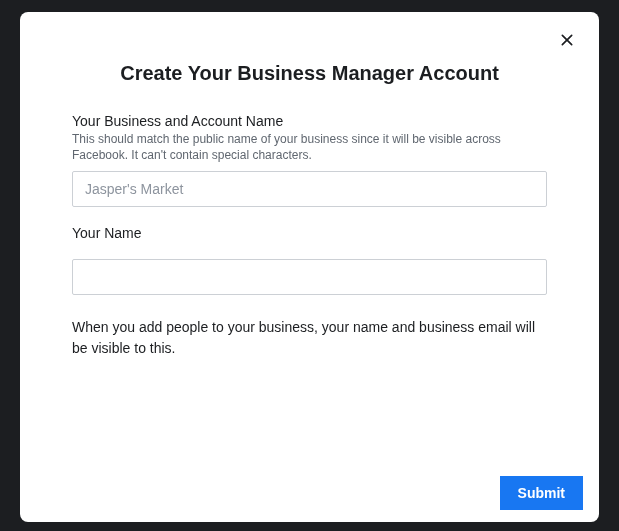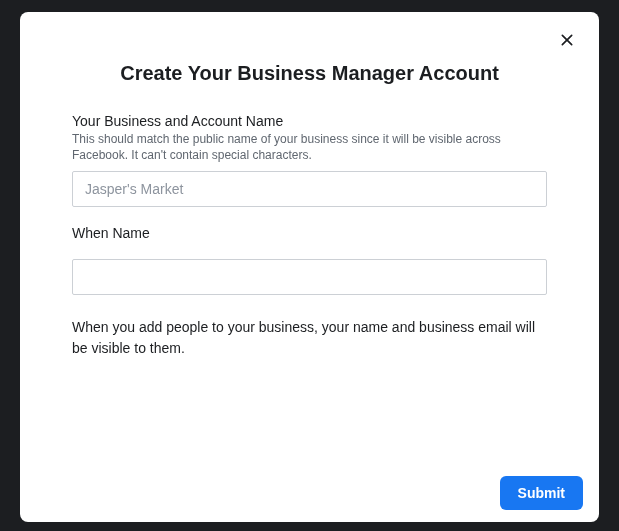--- a/index.html
+++ b/index.html
@@ -89,21 +89,21 @@
     }
     .footer {
       position: absolute;
       bottom: 12px;
       right: 16px;
     }
     .submit-btn {
       background: #1877f2;
       color: #ffffff;
       border: none;
-      border-radius: 6px;
+      border-radius: 0;
       font-size: 14px;
       font-weight: 600;
       padding: 9px 18px;
       cursor: pointer;
       font-family: inherit;
     }
   </style>
 </head>
 <body>
 
@@ -120,28 +120,28 @@
 
     <h1 class="title">Create Your Business Manager Account</h1>
 
     <div class="field-group">
       <div class="field-label">Your Business and Account Name</div>
       <div class="field-help">This should match the public name of your business since it will be visible across Facebook. It can't contain special characters.</div>
       <input type="text" class="text-input" placeholder="Jasper's Market" style="">
     </div>
 
     <div class="field-group">
-      <div class="field-label">When Name</div>
+      <div class="field-label">Your Name</div>
     </div>
 
     <div class="field-group">
       <input type="text" class="text-input" placeholder="" style="">
     </div>
 
-    <div class="note">When you add people to your business, your name and business email will be visible to them.</div>
+    <div class="note">When you add people to your business, your name and business email will be visible to this.</div>
 
   </div>
 
   <div class="footer">
     <button class="submit-btn">Submit</button>
   </div>
 
 </div>
 
 </body></html>

